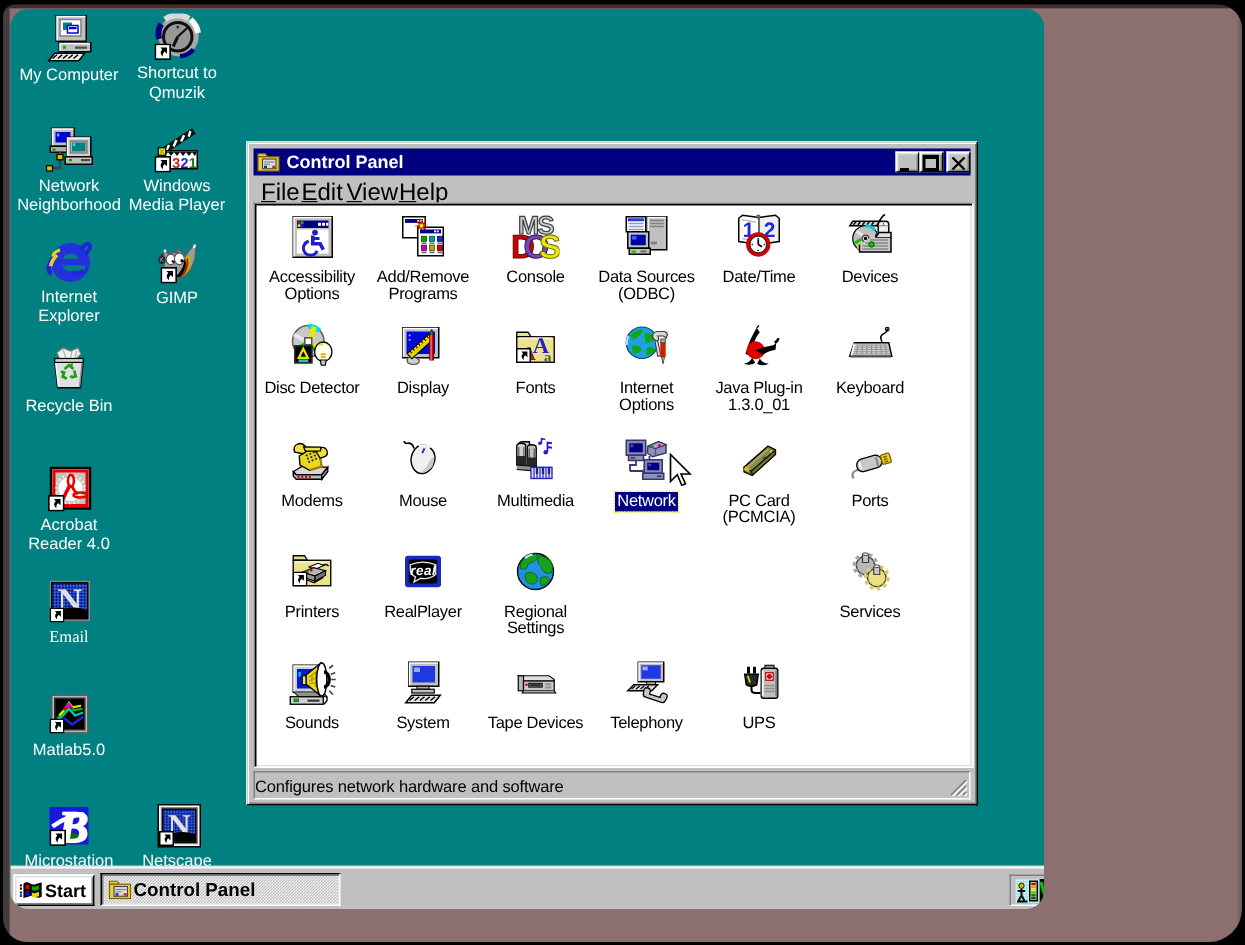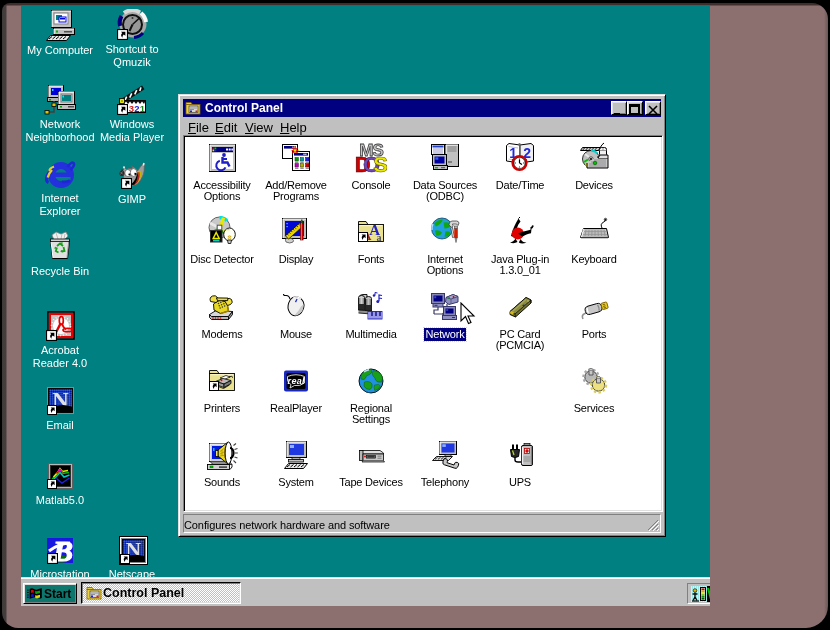--- a/index.html
+++ b/index.html
@@ -5,48 +5,48 @@
   html,body{margin:0;padding:0;background:#000;width:830px;height:630px;overflow:hidden;}
   *{box-sizing:border-box;}
   body{font-family:"Liberation Sans",sans-serif;}
   #bezel{position:absolute;left:2px;top:3px;width:826px;height:625px;
     border-radius:8px 16px 22px 16px;
     background:
       linear-gradient(to bottom,#402e2c 0,#402e2c 2px,rgba(0,0,0,0) 3px),
       linear-gradient(to right,#3f3a3a 0,#463e3e 4px,rgba(0,0,0,0) 5px),
       linear-gradient(to left,#6b5757 0,rgba(0,0,0,0) 4px),
       #8c7070;}
-  #screen{position:absolute;left:21px;top:6px;width:689px;height:600px;background:#008080;overflow:hidden;}
+  #screen{position:absolute;left:7px;top:6px;width:689px;height:600px;background:#008080;overflow:hidden;border-radius:12px;}
   .dicon{position:absolute;width:70px;text-align:center;color:#fff;font-size:11px;line-height:13px;}
   .dicon svg{display:block;margin:0 auto 2px auto;}
   .cpcell{position:absolute;width:72px;text-align:center;color:#000;font-size:11px;line-height:11px;letter-spacing:-0.2px;}
   .cpcell svg{display:block;margin:0 auto 6px auto;}
   
   #win{position:absolute;left:157px;top:88px;width:488px;height:443px;
     background:#c0c0c0;
     border:1px solid;border-color:#dfdfdf #000 #000 #dfdfdf;
     box-shadow:inset 1px 1px 0 #fff, inset -1px -1px 0 #808080;}
   #titlebar{position:absolute;left:4px;top:4px;right:4px;height:18px;background:#000080;color:#fff;}
   #titlebar .ttxt{position:absolute;left:22px;top:2px;font-size:12px;font-weight:bold;letter-spacing:0;}
   .wbtn{position:absolute;top:2px;width:16px;height:14px;background:#c0c0c0;
     border:1px solid;border-color:#fff #000 #000 #fff;
     box-shadow:inset 1px 1px 0 #dfdfdf, inset -1px -1px 0 #808080;}
-  #menubar{position:absolute;left:4px;top:22px;right:4px;height:18px;font-size:13px;color:#000;}
+  #menubar{position:absolute;left:4px;top:22px;right:4px;height:18px;font-size:16px;color:#000;}
   .mi{position:absolute;top:3px;}
   .mi u{text-decoration:underline;}
   #content{position:absolute;left:4px;top:40px;width:480px;height:377px;background:#fff;
     border:1px solid;border-color:#808080 #fff #fff #808080;
     box-shadow:inset 1px 1px 0 #000, inset -1px -1px 0 #dfdfdf;}
   #statusbar{position:absolute;left:4px;bottom:3px;height:19px;right:4px;
     border:1px solid;border-color:#808080 #fff #fff #808080;
     font-size:11px;color:#000;padding:3.5px 0 0 0;letter-spacing:-0.1px;}
   
   #taskbar{position:absolute;left:0;bottom:0;width:800px;height:28px;background:#c0c0c0;
     border-top:1px solid #fff;box-shadow:0 -1px 0 #dfdfdf;}
-  #startbtn{position:absolute;left:2px;top:4px;width:54px;height:21px;background:#0f766e;
+  #startbtn{position:absolute;left:2px;top:4px;width:54px;height:21px;background:#ffffff;
     border:1px solid;border-color:#fff #000 #000 #fff;
     box-shadow:inset 1px 1px 0 #dfdfdf, inset -1px -1px 0 #808080;
     font-weight:bold;font-size:12.5px;color:#000;}
   #taskbtn{position:absolute;left:60px;top:3px;width:160px;height:22px;
     border:1px solid;border-color:#000 #fff #fff #000;
     box-shadow:inset 1px 1px 0 #808080, inset -1px -1px 0 #dfdfdf;
     background-color:#c0c0c0;
     background-image:linear-gradient(45deg,#fff 25%,rgba(0,0,0,0) 25%,rgba(0,0,0,0) 75%,#fff 75%),linear-gradient(45deg,#fff 25%,rgba(0,0,0,0) 25%,rgba(0,0,0,0) 75%,#fff 75%);
     background-size:2px 2px;background-position:0 0,1px 1px;
     font-weight:bold;font-size:12.5px;color:#000;}
@@ -198,21 +198,21 @@
   <circle cx="17" cy="16" r="9.5" fill="none" stroke="#fff" stroke-width="1.6" stroke-dasharray="0.8 2.2"></circle>
   <g stroke="#e80000" fill="none">
     <ellipse cx="17.3" cy="10.5" rx="2" ry="4" stroke-width="1.7"></ellipse>
     <path d="M16.8 13 L11 24.5" stroke-width="2.4"></path>
     <path d="M17.8 13.5 Q19.5 18 22 19.3" stroke-width="1.9"></path>
     <ellipse cx="23.5" cy="20" rx="4.5" ry="1.7" stroke-width="1.7"></ellipse>
   </g>
   <use href="#sc" x="2" y="20" width="11" height="11"></use>
 </svg>Acrobat<br>Reader 4.0</div>
 
-  <div class="dicon" style="left:4px;top:379px;"><svg id="i-email" width="32" height="32">
+  <div class="dicon" style="left:4px;top:379px;font-family:Liberation Serif, serif;"><svg id="i-email" width="32" height="32">
   <use href="#nsn" x="3" y="2" width="27" height="27"></use>
   <use href="#sc" x="3" y="20" width="10" height="10"></use>
 </svg>Email</div>
   <div class="dicon" style="left:4px;top:454px;"><svg id="i-matlab" width="32" height="32">
   <rect x="4.5" y="3.5" width="24" height="25" fill="#b8b8b8" stroke="#606060"></rect>
   <rect x="6.5" y="5.5" width="20" height="21" fill="#000" stroke="#303030"></rect>
   <g fill="none" stroke-width="1.5">
     <path d="M7.5 24 L13 19 L18 23 L25.5 18" stroke="#2020e0"></path>
     <path d="M7.5 21 L12 17 L16 12.5 L20 17 L25.5 15" stroke="#00c8c8"></path>
     <path d="M8 19 L13 14.5 L16 8.5 L19 13.5 L25 12.5" stroke="#00c000"></path>

